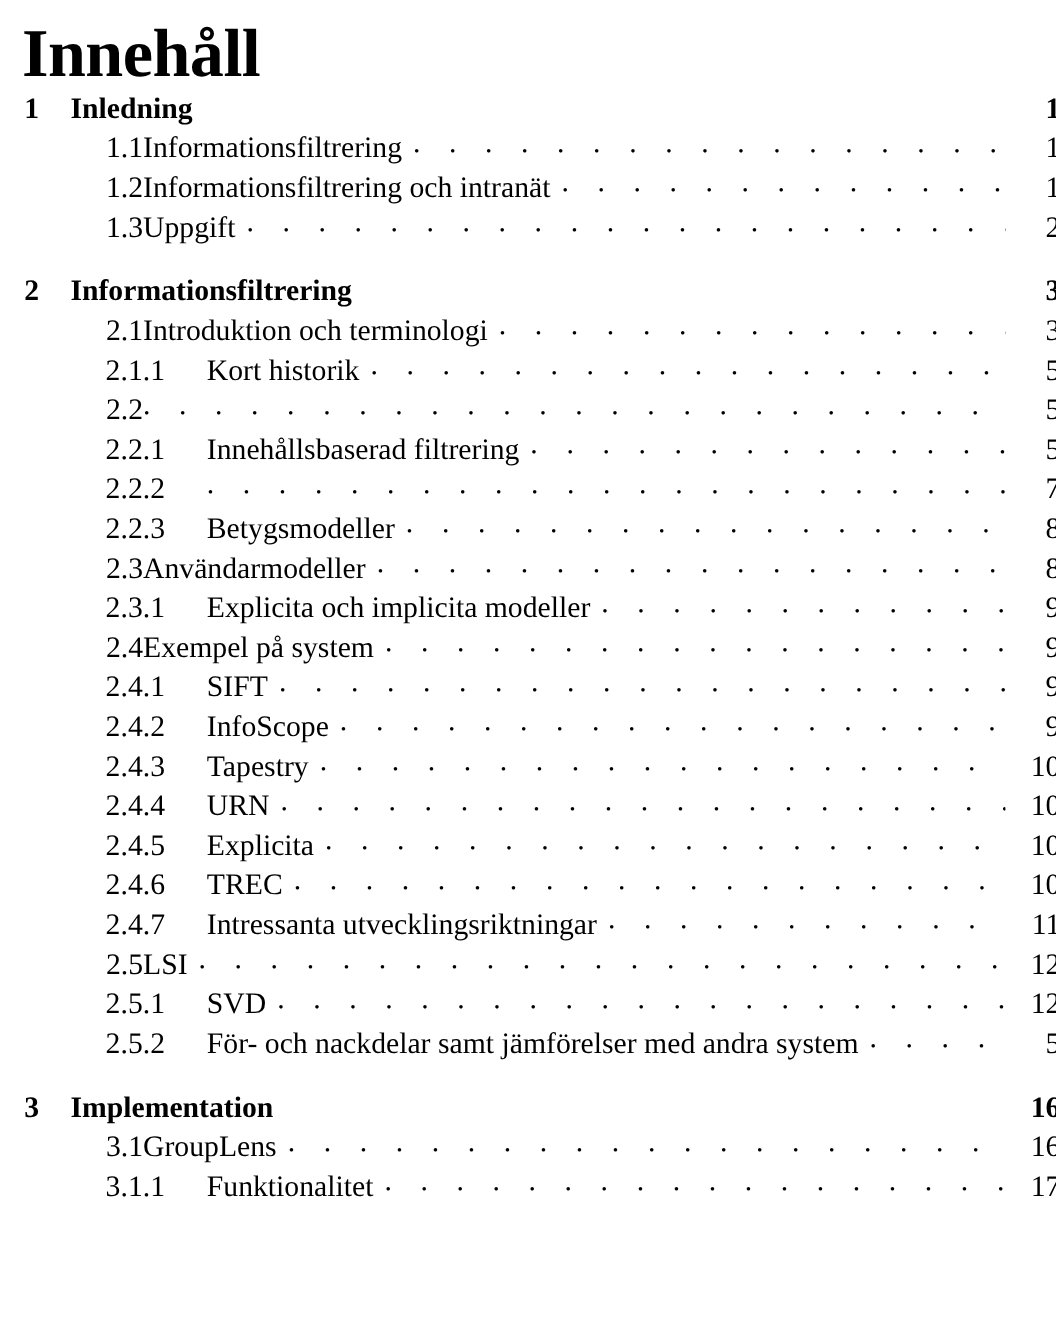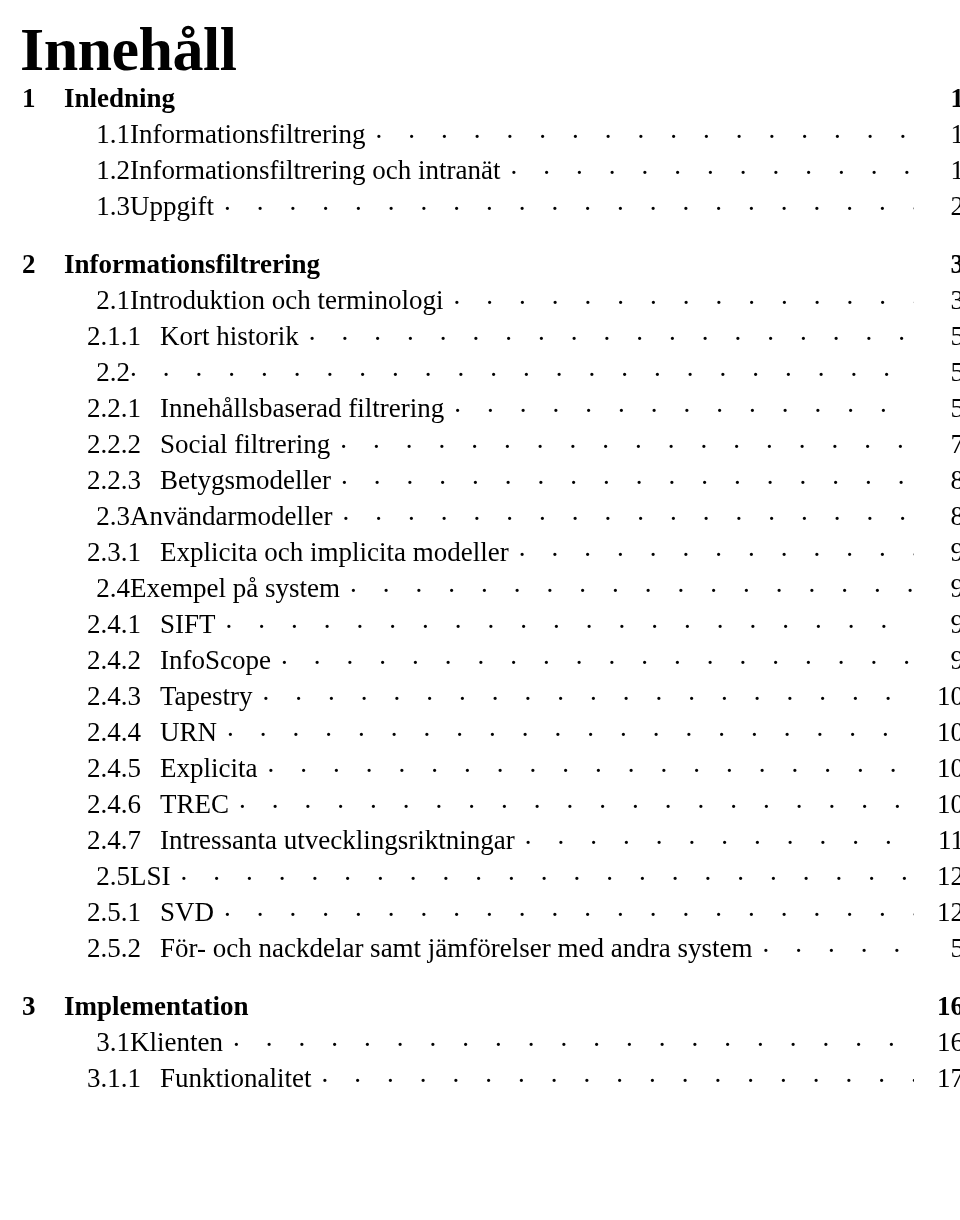--- a/index.html
+++ b/index.html
@@ -68,22 +68,22 @@
     width: 42px;
     padding-left: 2px;
   }
   .level-section .num {
     width: 64px;
     margin-left: 46px;
     text-align: right;
   }
   .level-subsection .num {
     width: 92px;
-    margin-left: 48px;
-    text-align: center;
+    margin-left: 76px;
+    text-align: left;
   }
 
   
   .label {
     flex: 0 0 auto;
     padding-right: 10px;
     text-align: right;
   }
 
   
@@ -172,21 +172,20 @@
         <span class="pageno">5</span>
       </div>
       <div class="toc-row level-subsection">
         <span class="num">2.2.1</span>
         <span class="label">Innehållsbaserad filtrering</span>
         <span class="leader"></span>
         <span class="pageno">5</span>
       </div>
       <div class="toc-row level-subsection">
         <span class="num">2.2.2</span>
-        <span class="label">Social filtrering</span>
         <span class="leader"></span>
         <span class="pageno">7</span>
       </div>
       <div class="toc-row level-subsection">
         <span class="num">2.2.3</span>
         <span class="label">Betygsmodeller</span>
         <span class="leader"></span>
         <span class="pageno">8</span>
       </div>
       <div class="toc-row level-section">
@@ -268,21 +267,21 @@
         <span class="pageno">5</span>
       </div>
       <div class="toc-row level-chapter">
         <span class="num">3</span>
         <span class="label">Implementation</span>
         <span class="leader"></span>
         <span class="pageno">16</span>
       </div>
       <div class="toc-row level-section">
         <span class="num">3.1</span>
-        <span class="label">Klienten</span>
+        <span class="label">GroupLens</span>
         <span class="leader"></span>
         <span class="pageno">16</span>
       </div>
       <div class="toc-row level-subsection">
         <span class="num">3.1.1</span>
         <span class="label">Funktionalitet</span>
         <span class="leader"></span>
         <span class="pageno">17</span>
       </div>
     </div>

